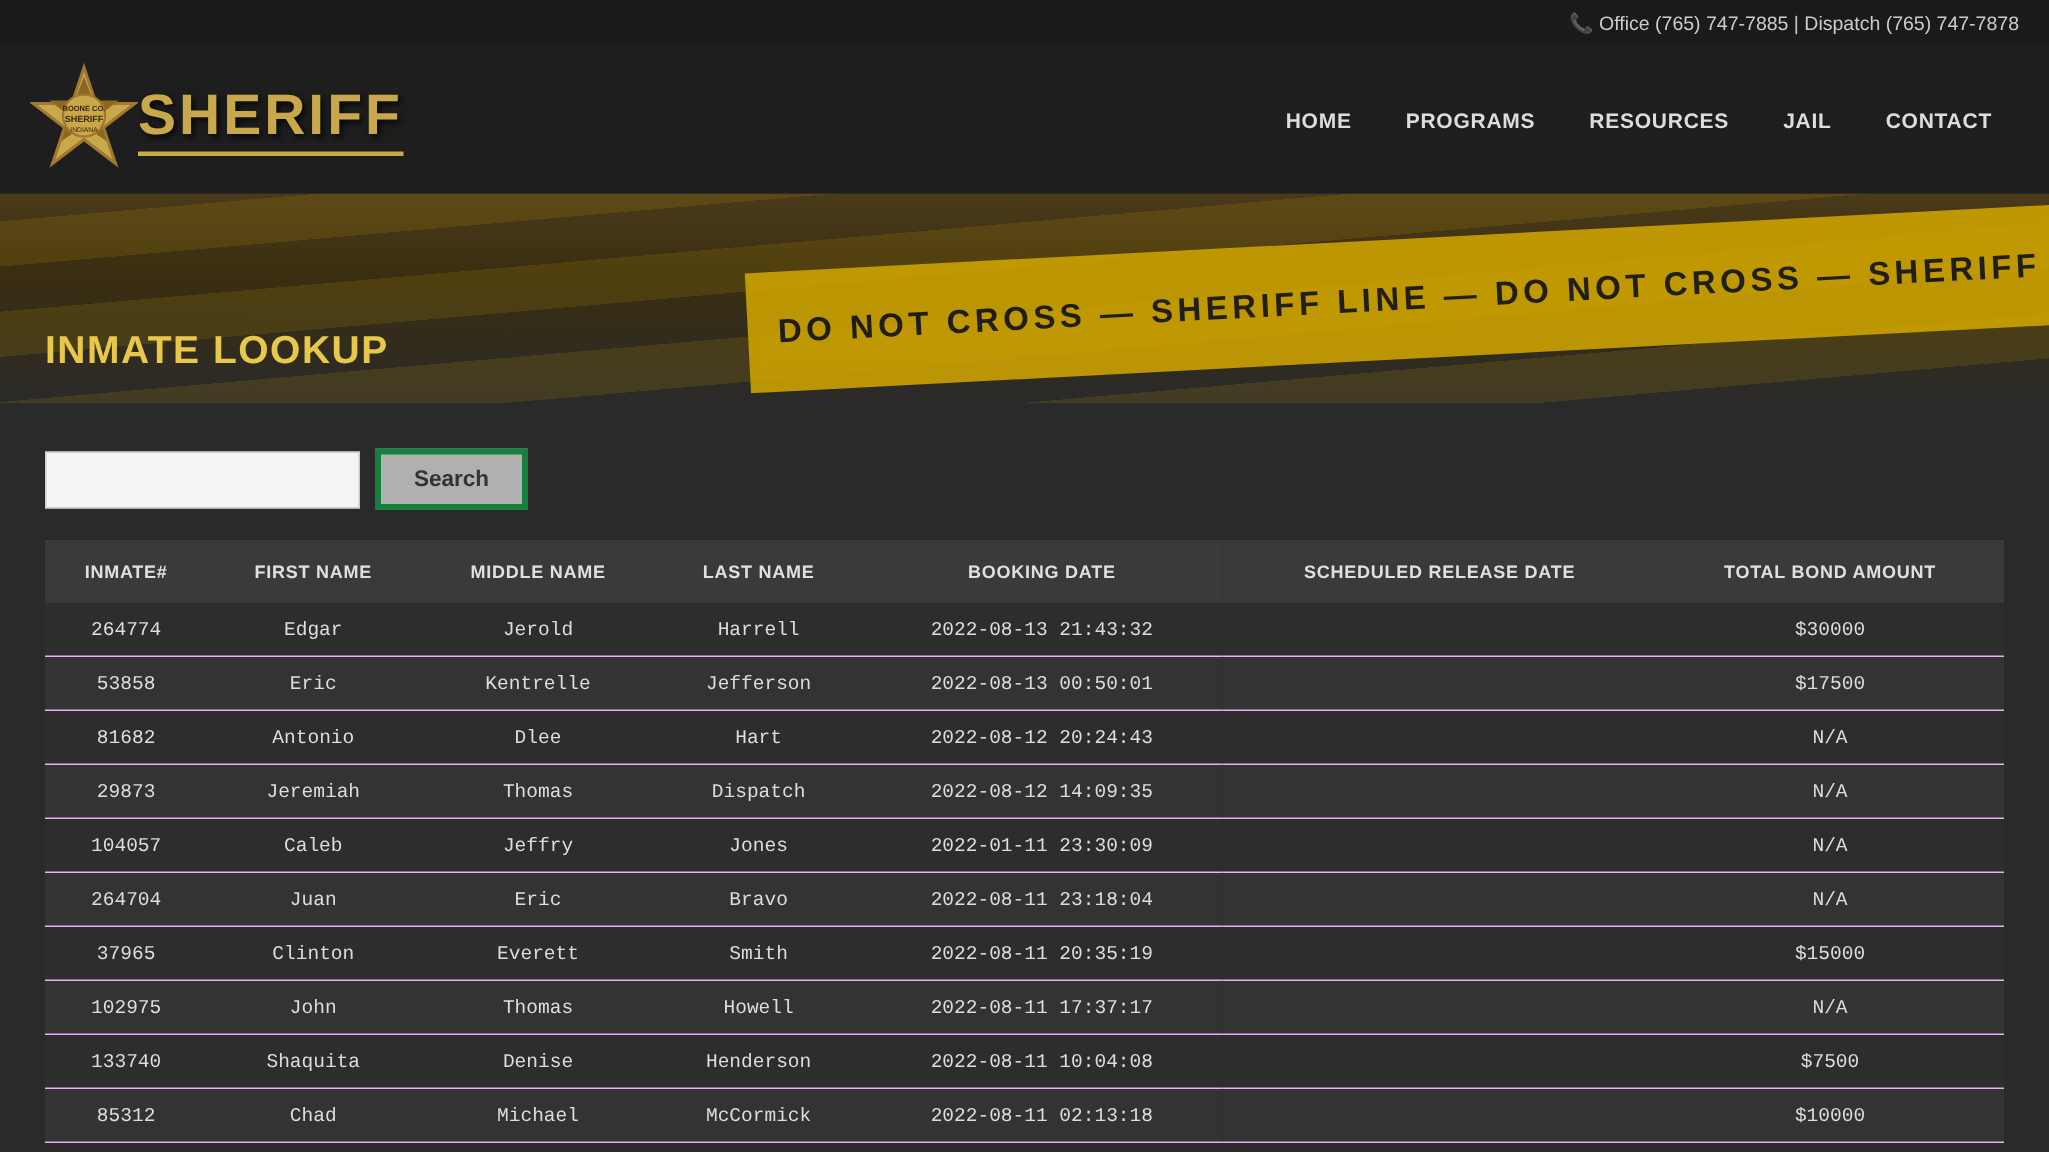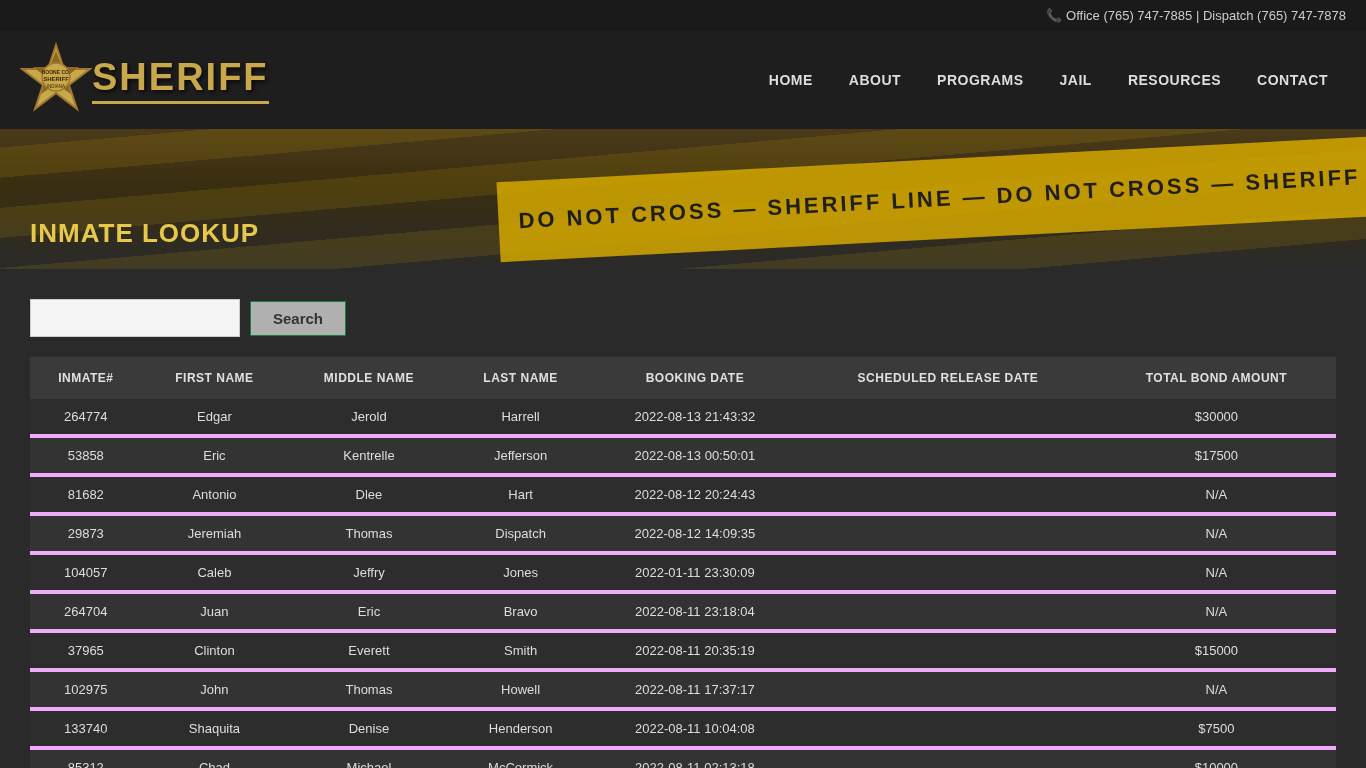--- a/index.html
+++ b/index.html
@@ -124,21 +124,21 @@
       height: 38px;
       background: #f5f5f5;
       border: 1px solid #ccc;
       padding: 0 8px;
       font-size: 14px;
       color: #333;
     }
     .search-btn {
       background: #b0b0b0;
       color: #333;
-      border: 1px solid #15803d;
+      border: 4px solid #15803d;
       padding: 8px 22px;
       font-size: 15px;
       cursor: pointer;
       font-weight: bold;
     }
 
     
     .inmate-table {
       width: 100%;
       border-collapse: collapse;
@@ -150,21 +150,22 @@
     .inmate-table th {
       padding: 14px 10px;
       text-align: center;
       font-size: 12px;
       font-weight: bold;
       color: #e0e0e0;
       letter-spacing: 0.5px;
       border: none;
     }
     .inmate-table tbody tr {
-      border-bottom: 4px solid #f0abfc;
+      border-bottom: 1px solid #f0abfc;
+      font-family: Liberation Mono, monospace;
     }
     .inmate-table tbody tr:nth-child(odd) { background: #2d2d2d; }
     .inmate-table tbody tr:nth-child(even) { background: #333333; }
     .inmate-table td {
       padding: 10px 10px;
       text-align: center;
       font-size: 13px;
       color: #ddd;
     }
 
@@ -190,24 +191,23 @@
       <polygon points="36,10 42,26 59,26 46,36 51,53 36,43 21,53 26,36 13,26 30,26" fill="#8b6820"></polygon>
       <circle cx="36" cy="36" r="14" fill="#c8a84b" stroke="#a07830" stroke-width="1.5"></circle>
       <text x="36" y="33" text-anchor="middle" font-size="5" fill="#3a2800" font-weight="bold">BOONE CO.</text>
       <text x="36" y="40" text-anchor="middle" font-size="6" fill="#3a2800" font-weight="bold">SHERIFF</text>
       <text x="36" y="47" text-anchor="middle" font-size="4.5" fill="#3a2800">INDIANA</text>
     </svg>
     <span class="sheriff-text">SHERIFF</span>
   </div>
   <div class="nav-links">
     <a href="#">HOME</a>
-    <a href="#">ABOUT</a>
     <a href="#">PROGRAMS</a>
+    <a href="#">RESOURCES</a>
     <a href="#">JAIL</a>
-    <a href="#">RESOURCES</a>
     <a href="#">CONTACT</a>
   </div>
 </nav>
 
 <div class="hero">
   <div class="hero-tape"></div>
   <div class="hero-tape-strip">
     <span class="hero-tape-text">DO NOT CROSS — SHERIFF LINE — DO NOT CROSS — SHERIFF LINE — DO NOT CROSS</span>
   </div>
   <div class="page-title-container">

